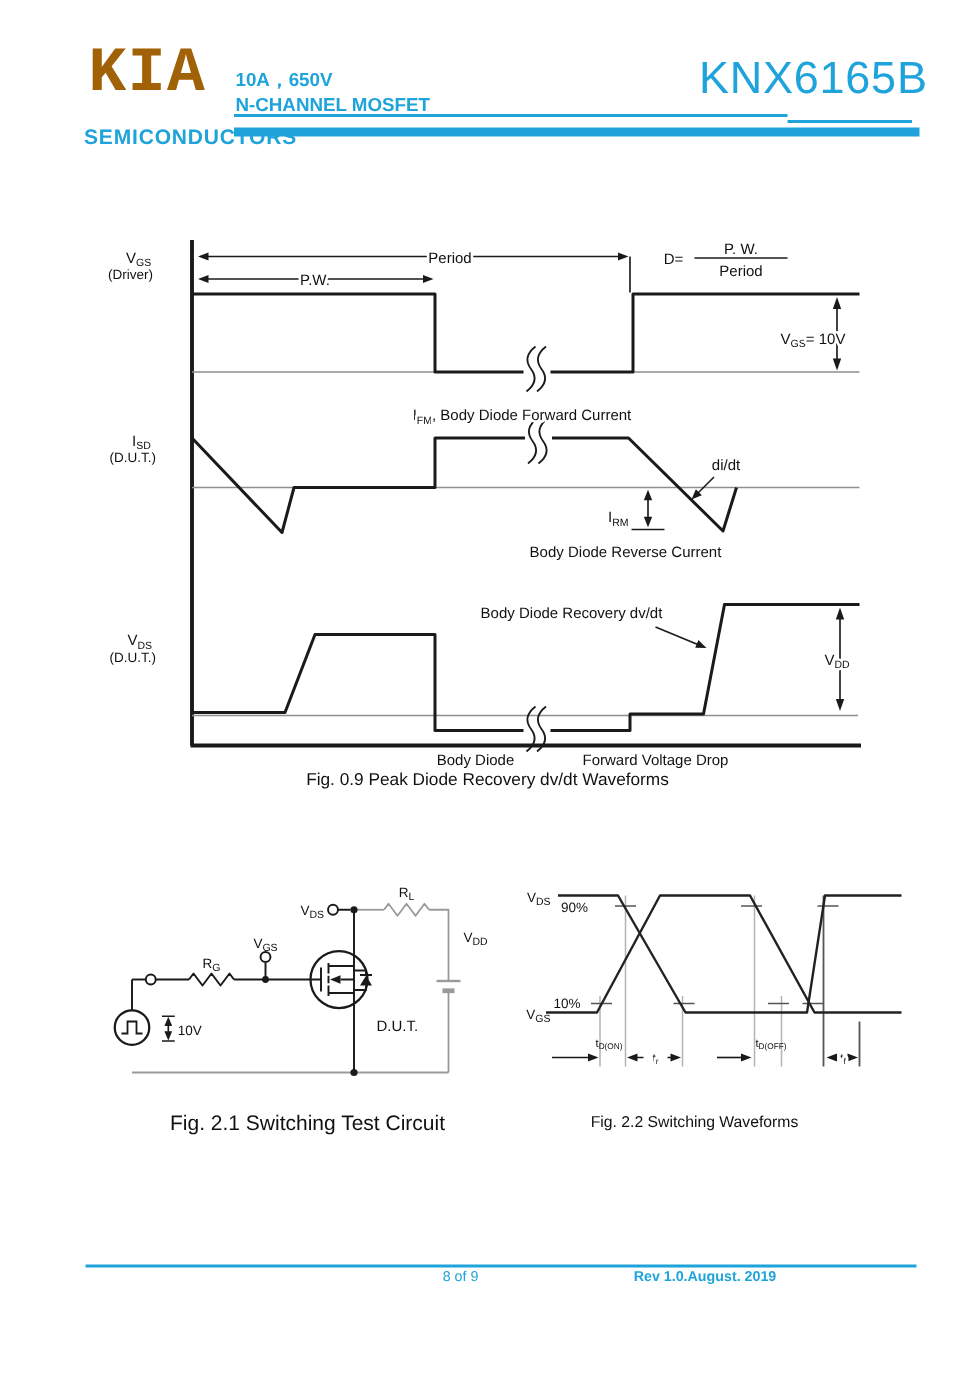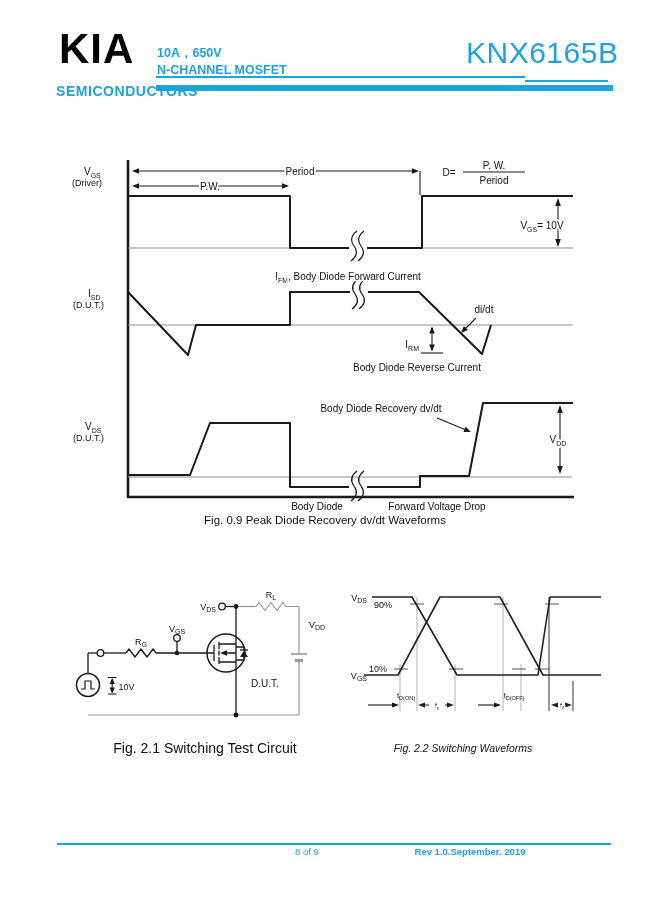--- a/index.html
+++ b/index.html
@@ -11,21 +11,21 @@
   .logo-sub{left:56px;top:83px;font-size:14px;font-weight:bold;letter-spacing:0.55px;}
   .ratings{left:157px;top:33px;font-size:12.5px;font-weight:bold;line-height:17px;margin-top:12px;}
   .part-number{left:466px;top:36px;font-size:30px;letter-spacing:0.5px;}
   .hline1{left:156px;top:76px;width:369px;height:2px;}
   .hline2{left:525px;top:80px;width:83px;height:1.6px;}
   .hbar{left:156px;top:85px;width:457px;height:6px;}
   
   .caption{color:#111;text-align:center;}
   .cap12{top:514px;left:125px;width:400px;font-size:11.5px;}
   .cap21{top:740px;left:100px;width:210px;font-size:14px;}
-  .cap22{top:742px;left:358px;width:210px;font-size:10.5px;font-style:italic;}
+  .cap22{top:742px;left:358px;width:210px;font-size:10.5px;}
   
   .fline{left:57px;top:843px;width:554px;height:1.6px;}
   .fpage{top:846px;left:262px;width:90px;text-align:center;font-size:9.5px;font-weight:normal;}
   .frev{top:846px;left:395px;width:150px;text-align:center;font-size:9.5px;font-weight:bold;}
   
   svg{position:absolute;overflow:visible;}
   .tr{stroke:#1a1a1a;stroke-width:2;fill:none;stroke-linejoin:round;}
   .thin{stroke:#8f8f8f;stroke-width:1;fill:none;}
   .ax{stroke:#1a1a1a;stroke-width:2.6;fill:none;}
   .ann{stroke:#1a1a1a;stroke-width:1.1;fill:none;}
@@ -44,21 +44,21 @@
   .sub{font-size:7px;}
   .sub55{font-size:5.5px;}
   .halo{paint-order:stroke;stroke:#fff;stroke-width:3.5;stroke-linejoin:round;}
   .sq{stroke:#1a1a1a;stroke-width:1.2;fill:none;}
 </style>
 </head>
 <body>
 
 <div class="page">
 
-  <div class="abs logo-kia" style="color:#000000;">KIA</div>
+  <div class="abs logo-kia" style="color:#a16207;font-family:Liberation Mono, monospace;">KIA</div>
   <div class="abs logo-sub" style="color:#1FA3DB;">SEMICONDUCTORS</div>
   <div class="abs ratings" style="color:#1FA3DB;">
     <div>10A，650V</div>
     <div>N-CHANNEL MOSFET</div>
   </div>
   <div class="abs part-number" style="color:#1FA3DB;">KNX6165B</div>
   <div class="abs hline1" style="background:#1FA3DB;"></div>
   <div class="abs hline2" style="background:#1FA3DB;"></div>
   <div class="abs hbar" style="background:#1FA3DB;"></div>
 
@@ -263,15 +263,15 @@
       <polygon class="ah" points="551,705 558,702.4 558,707.6"></polygon>
       <polygon class="ah" points="572,705 565,702.4 565,707.6"></polygon>
     </g>
     <text class="lbl8 halo" text-anchor="middle" x="562" y="708"><tspan>t</tspan><tspan class="sub55" dy="1.6">f</tspan></text>
   </svg>
 
   <div class="abs caption cap22">Fig. 2.2 Switching Waveforms</div>
 
   <div class="abs fline" style="background:#1FA3DB;"></div>
   <div class="abs fpage" style="color:#1FA3DB;">8 of 9</div>
-  <div class="abs frev" style="color:#1FA3DB;">Rev 1.0.September. 2019</div>
+  <div class="abs frev" style="color:#1FA3DB;">Rev 1.0.August. 2019</div>
 
 </div>
 
 </body></html>

